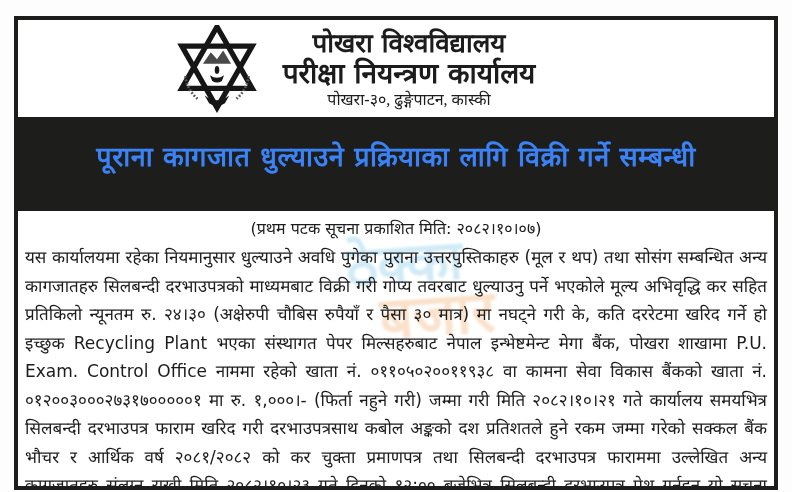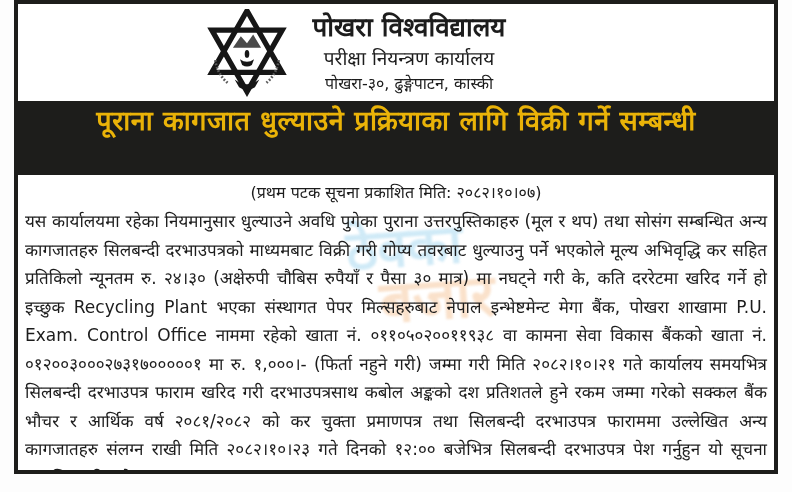--- a/index.html
+++ b/index.html
@@ -7,48 +7,48 @@
     position: relative;
     width: 792px;
     height: 492px;
     background: #fdfdfd;
     font-family: "DejaVu Sans", sans-serif;
     color: #1c1c1c;
     overflow: hidden;
   }
   .doc {
     position: absolute;
-    left: 14px; top: 0;
+    left: 14px; top: 16px;
     width: 764px; height: 474px;
     box-sizing: border-box;
     border: 4px solid #1d1d1b;
     background: #ffffff;
     overflow: hidden;
   }
   
   .masthead {
     position: relative;
     height: 97px;
     display: flex;
     align-items: center;
     justify-content: center;
     gap: 22px;
     transform: translateX(-42px);
   }
   .logo-wrap { width: 88px; height: 88px; flex: 0 0 auto; }
   .masthead-text { text-align: center; }
   .university-name { font-size: 26px; font-weight: bold; line-height: 32px; }
-  .office-name     { font-size: 19px; font-weight: normal; line-height: 30px; }
-  .address-line    { font-size: 16px; line-height: 22px; }
+  .office-name     { font-size: 28px; font-weight: bold; line-height: 30px; }
+  .address-line    { font-size: 16px; line-height: 22px; font-family: Liberation Serif, serif; }
   
   .titlebar {
     background: #1d1d1b;
-    color: #eab308;
+    color: #3b82f6;
     text-align: center;
-    padding: 1px 8px 8px;
+    padding: 21px 8px 8px;
     min-height: 65px;
   }
   .titlebar .t-line { font-size: 27px; font-weight: bold; line-height: 37px; letter-spacing: .5px; }
   
   .dateline {
     text-align: center;
     font-size: 16px;
     padding: 6px 8px 2px;
   }
   .body-text {

